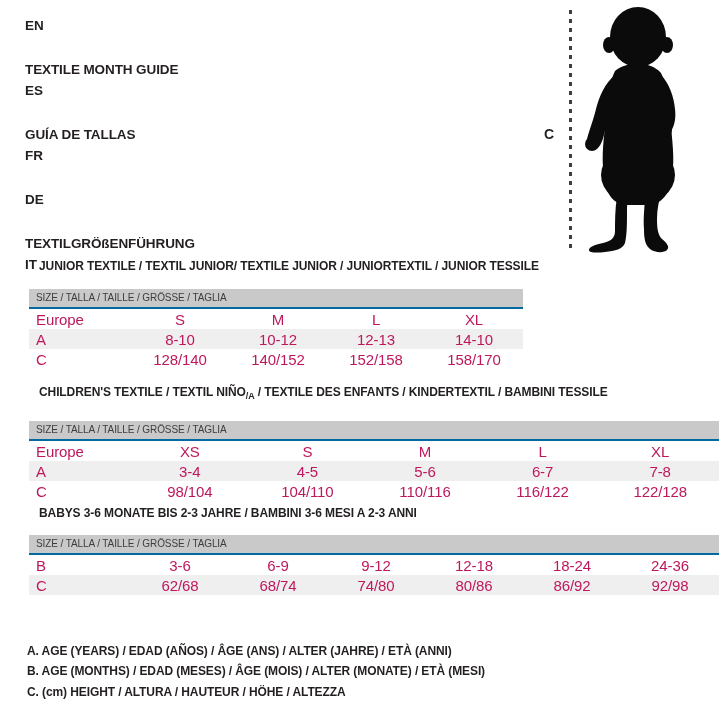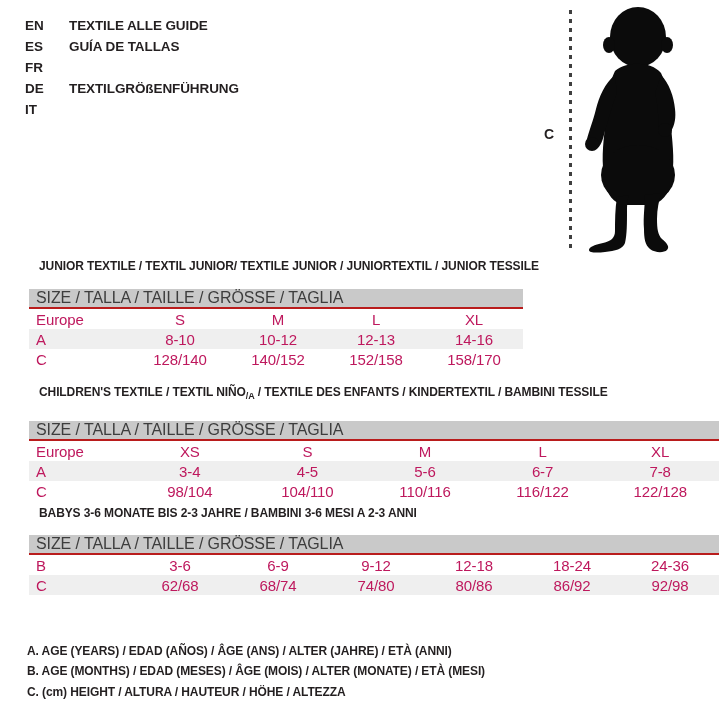--- a/index.html
+++ b/index.html
@@ -2,34 +2,34 @@
 <html><head>
 <meta charset="utf-8">
 <style>
   html,body{margin:0;padding:0;}
   body{
     width:720px;height:720px;position:relative;background:#ffffff;
     font-family:"Liberation Sans", sans-serif;color:#231f20;overflow:hidden;
   }
   
   .langs{position:absolute;left:25px;top:15px;font-weight:700;font-size:13.5px;line-height:21px;}
-  .lang-row{display:flex;}
+  .lang-row{display:flex;flex-direction:column;}
   .lang-code{width:44px;flex:0 0 44px;}
   .lang-label{white-space:nowrap;letter-spacing:-0.1px;}
   
   .height-line{position:absolute;left:569px;top:10px;width:3px;height:240px;
     background-image:repeating-linear-gradient(to bottom,#3f3f3f 0 4px,transparent 4px 9px);}
   .height-label{position:absolute;left:544px;top:126px;font-size:14px;font-weight:700;}
   .toddler{position:absolute;left:581px;top:5px;}
   
   .section{position:absolute;left:29px;}
   .sec-title{font-size:12px;font-weight:700;letter-spacing:-0.1px;white-space:nowrap;margin-left:10px;line-height:16px;}
   .sub{font-size:9px;vertical-align:-3px;}
-  .size-band{height:18px;background:#c9c9c9;border-bottom:2px solid #b91c1c;
-    font-size:16px;color:#3d3d3d;line-height:18px;padding-left:7px;letter-spacing:-0.1px;}
+  .size-band{height:18px;background:#c9c9c9;border-bottom:2px solid #0369a1;
+    font-size:10px;color:#3d3d3d;line-height:18px;padding-left:7px;letter-spacing:-0.1px;}
   table{width:100%;border-collapse:collapse;table-layout:fixed;font-size:15px;color:#be185d;}
   td{height:20px;text-align:center;padding:0;letter-spacing:-0.1px;}
   td.rowlabel{width:95px;text-align:left;padding-left:7px;}
   tbody tr:nth-child(even){background:#efefef;}
   .sec1{top:258px;width:494px;}
   .sec1 .size-band{margin-top:15px;}
   .sec2{top:384px;width:690px;}
   .sec2 .size-band{margin-top:17px;}
   .sec3{top:503px;width:690px;}
   .sec3 .sec-title{line-height:21px;}
@@ -37,21 +37,21 @@
   
   .notes{position:absolute;left:27px;top:641px;font-size:12px;font-weight:700;line-height:20.3px;letter-spacing:-0.1px;}
   .note-line{white-space:nowrap;}
 </style>
 </head>
 <body>
 
 <div class="langs" id="lang-list">
     <div class="lang-row">
       <span class="lang-code">EN</span>
-      <span class="lang-label">TEXTILE ALLE GUIDE</span>
+      <span class="lang-label">TEXTILE MONTH GUIDE</span>
     </div>
     <div class="lang-row">
       <span class="lang-code">ES</span>
       <span class="lang-label">GUÍA DE TALLAS</span>
     </div>
     <div class="lang-row">
       <span class="lang-code">FR</span>
     </div>
     <div class="lang-row">
       <span class="lang-code">DE</span>
@@ -90,21 +90,21 @@
           <td>S</td>
           <td>M</td>
           <td>L</td>
           <td>XL</td>
         </tr>
         <tr>
           <td class="rowlabel">A</td>
           <td>8-10</td>
           <td>10-12</td>
           <td>12-13</td>
-          <td>14-16</td>
+          <td>14-10</td>
         </tr>
         <tr>
           <td class="rowlabel">C</td>
           <td>128/140</td>
           <td>140/152</td>
           <td>152/158</td>
           <td>158/170</td>
         </tr>
       </tbody>
   </table>

